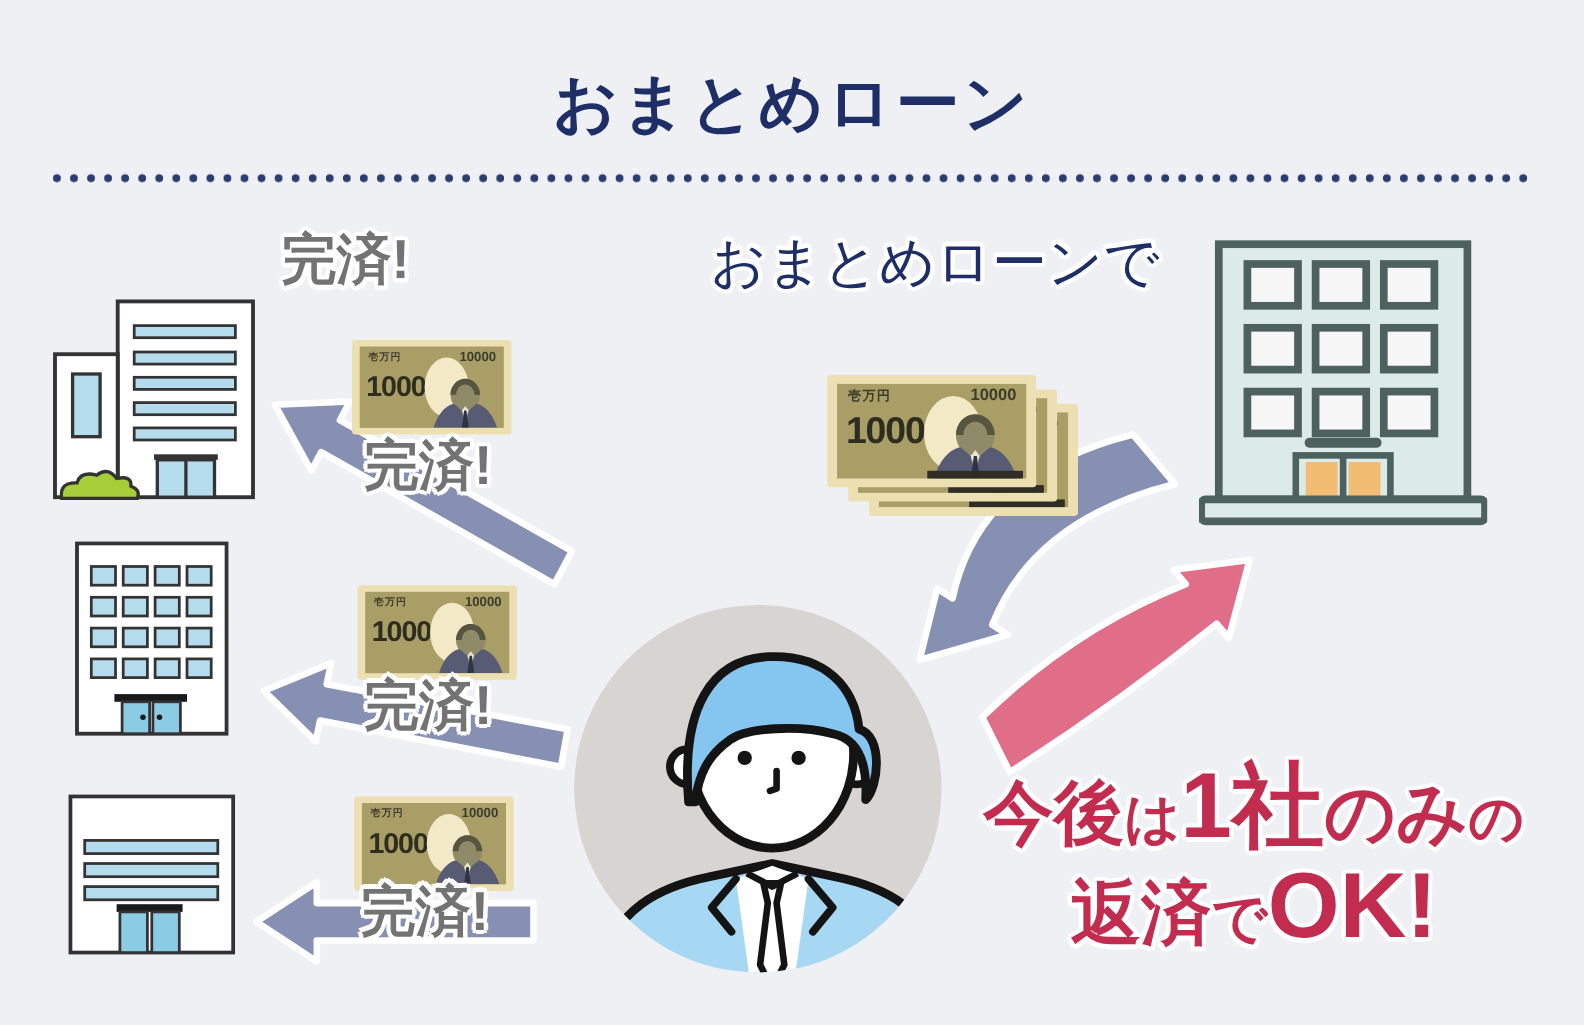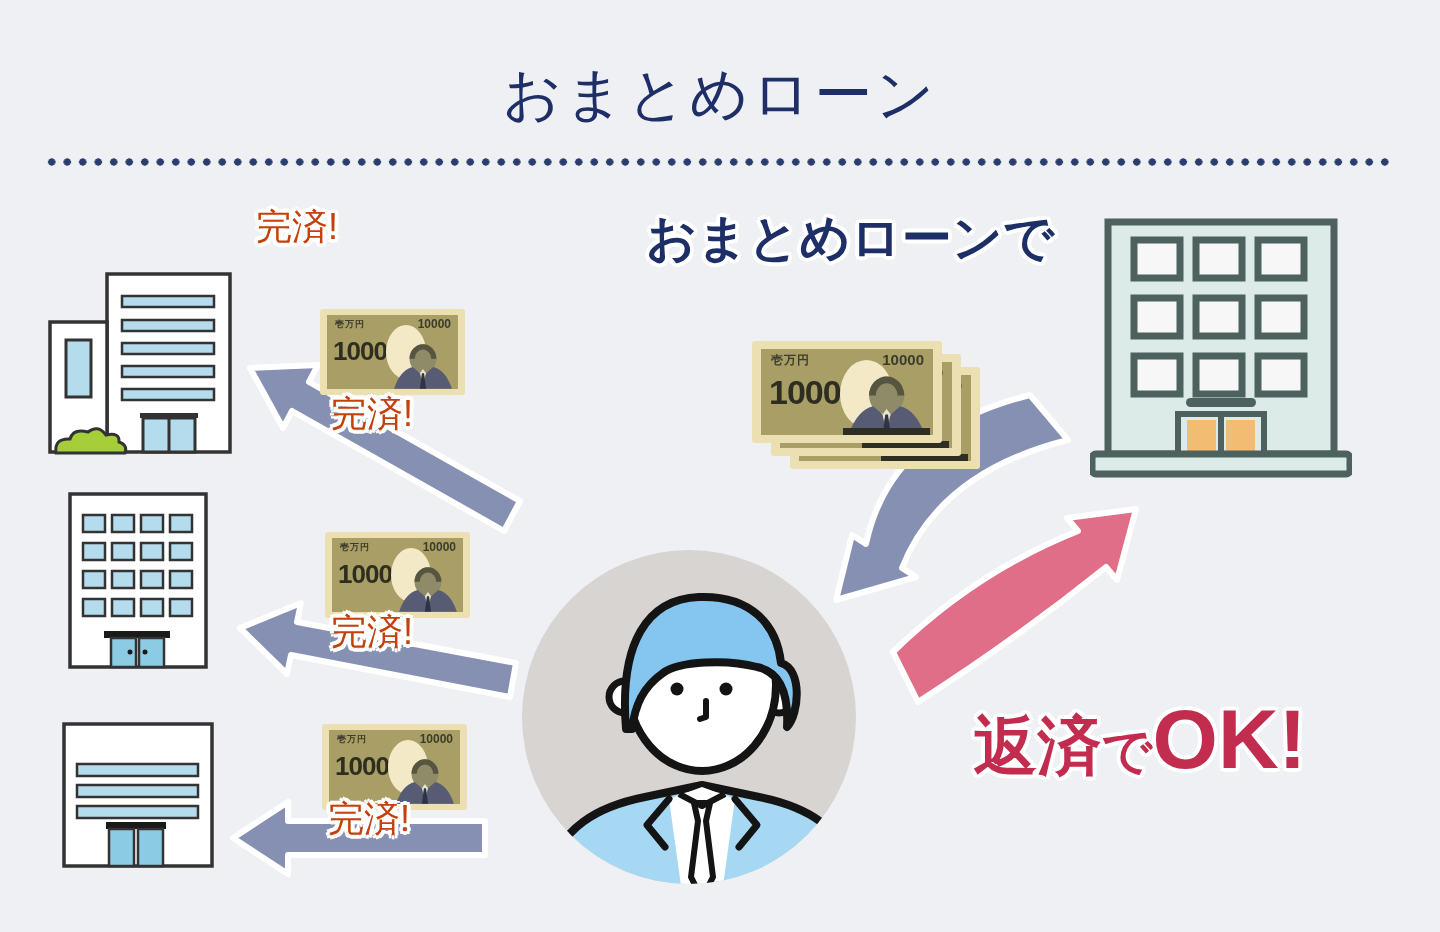--- a/index.html
+++ b/index.html
@@ -4,43 +4,43 @@
 <style>
   html,body { margin:0; padding:0; }
   #canvas {
     position:relative; width:1440px; height:932px;
     background:#eef0f4; overflow:hidden;
     font-family:"Liberation Sans","DejaVu Sans",sans-serif;
   }
   
   .title {
     position:absolute; left:0; right:0; top:56px; text-align:center;
-    font-size:58px; font-weight:400; color:#1d2f66; letter-spacing:3px;
+    font-size:58px; font-weight:700; color:#1d2f66; letter-spacing:3px;
     margin:0;
   }
   .divider {
     position:absolute; left:44px; top:157px; width:1352px; height:10px;
     background-image:radial-gradient(circle, #2b3c6e 3.4px, rgba(0,0,0,0) 3.9px);
     background-size:15.5px 10px; background-repeat:repeat-x; background-position:0 50%;
   }
   
   .halo {
     text-shadow:-3px -3px 0 #fff, 3px -3px 0 #fff, -3px 3px 0 #fff, 3px 3px 0 #fff,
                 -4px 0 0 #fff, 4px 0 0 #fff, 0 -4px 0 #fff, 0 4px 0 #fff;
   }
   .paid-label {
-    position:absolute; font-size:36px; font-weight:400; color:#c2410c; white-space:nowrap;
+    position:absolute; font-size:50px; font-weight:700; color:#737373; white-space:nowrap;
   }
   #paid-1 { left:256px; top:203px; }
   #paid-2 { left:331px; top:390px; }
   #paid-3 { left:331px; top:608px; }
   #paid-4 { left:328px; top:795px; }
   .borrow-caption {
     position:absolute; left:625px; top:210px; width:450px; text-align:center;
-    font-size:50px; font-weight:700; color:#1d2f66; line-height:1.14;
+    font-size:50px; font-weight:400; color:#1d2f66; line-height:1.14;
   }
   .result-message {
     position:absolute; left:875px; top:690px; width:530px; text-align:center;
     color:#c22d4f; font-weight:800; line-height:1.0; white-space:nowrap;
   }
   .result-message .line2 { margin-top:7px; }
   .t-lg { font-size:64px; }
   .t-sm { font-size:50px; }
   .t-xl { font-size:84px; }
   
@@ -282,16 +282,17 @@
       <circle cx="260" cy="150" r="16" fill="#ffffff" stroke="#141414" stroke-width="7"></circle>
       <ellipse cx="183" cy="138" rx="74" ry="86" fill="#ffffff" stroke="#141414" stroke-width="8"></ellipse>
       <path d="M107,182 C100,96 128,52 180,50 C232,48 258,78 262,116 C284,122 280,168 268,180 C270,142 258,124 238,120 C208,112 160,114 144,126 C124,140 116,158 113,182 Z" fill="#85c6f0" stroke="#141414" stroke-width="8" stroke-linejoin="round"></path>
       <circle cx="158" cy="142" r="6.5" fill="#141414"></circle>
       <circle cx="207" cy="142" r="6.5" fill="#141414"></circle>
       <path d="M187,154 L187,170 L181,172" fill="none" stroke="#141414" stroke-width="6" stroke-linecap="round" stroke-linejoin="round"></path>
     </g>
   </svg>
 
   <div class="result-message">
+    <div class="halo"><span class="t-lg">今後</span><span class="t-sm">は</span><span class="t-xl">1社</span><span class="t-lg">のみ</span><span class="t-sm">の</span></div>
     <div class="halo line2"><span class="t-lg">返済</span><span class="t-sm">で</span><span class="t-xl">OK!</span></div>
   </div>
 
 </div>
 
 </body></html>

